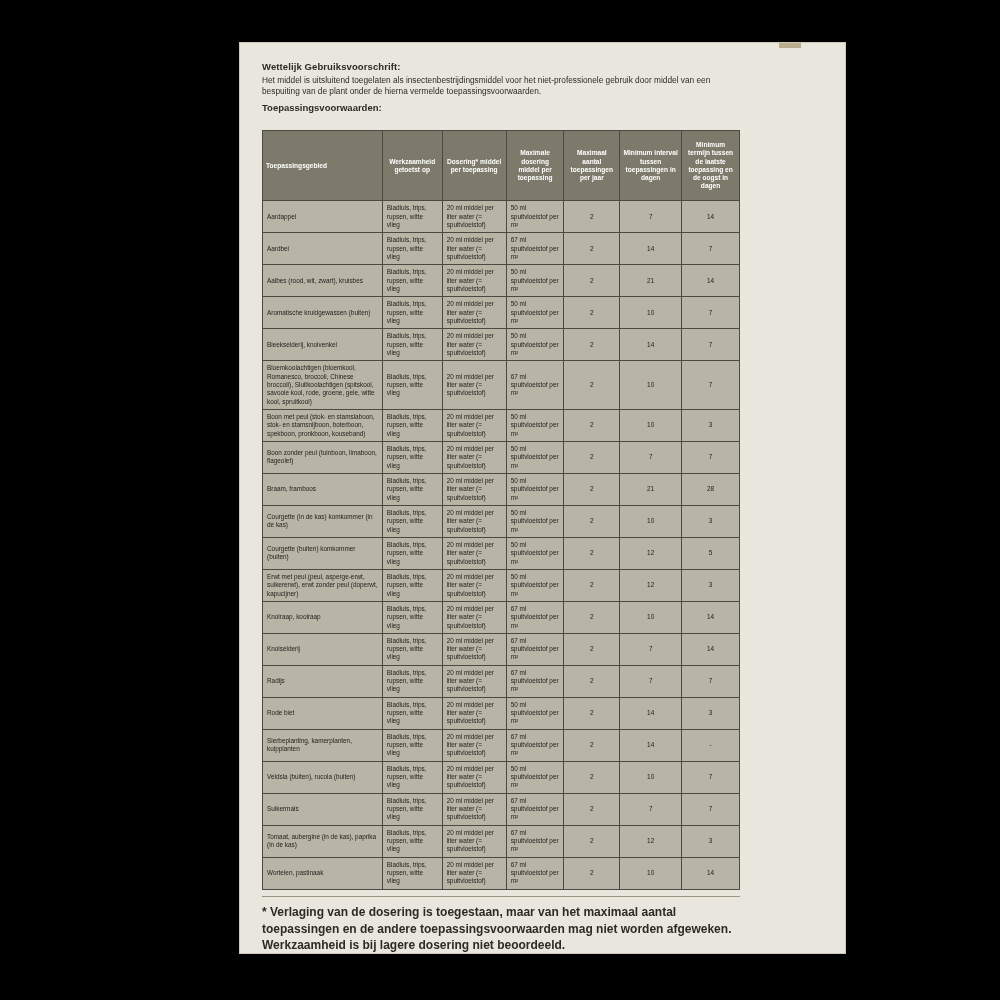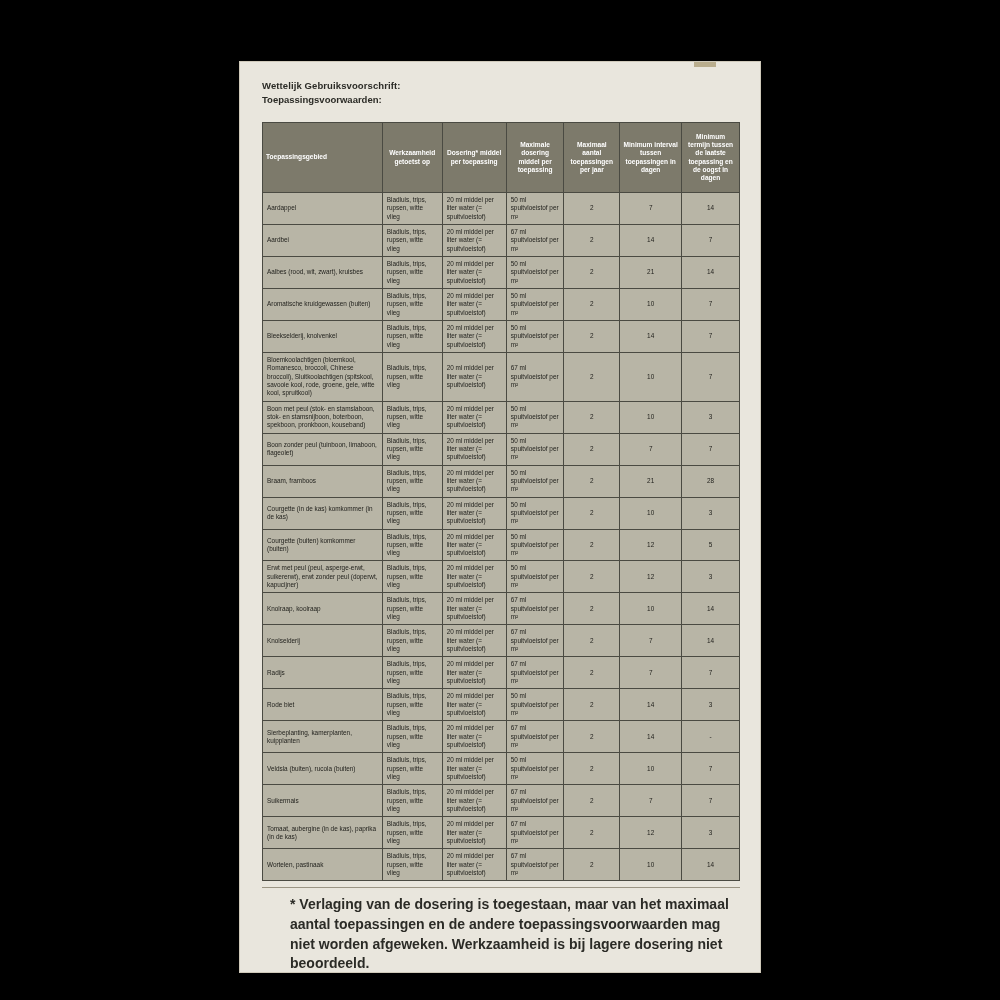--- a/index.html
+++ b/index.html
@@ -9,22 +9,22 @@
     width: 1000px;
     height: 1000px;
     overflow: hidden;
   }
   body {
     font-family: "Liberation Sans", sans-serif;
   }
   .page {
     position: absolute;
     left: 240px;
-    top: 62px;
-    width: 520px;
+    top: 43px;
+    width: 605px;
     height: 910px;
     background: #e9e6dd;
     box-shadow: 0 0 0 1px #cfc9ba;
   }
   .page-inner {
     position: absolute;
     left: 0;
     top: 0;
     right: 0;
     bottom: 0;
@@ -100,41 +100,41 @@
   td.c-term { width: 56px; text-align: center; }
   th.col-area { width: 116px; }
   th.col-pest { width: 58px; }
   th.col-dose { width: 62px; }
   th.col-maxdose { width: 56px; }
   th.col-apps { width: 54px; }
   th.col-interval { width: 60px; }
   th.col-term { width: 56px; }
   .footnote {
     margin-top: 7px;
-    font-size: 14px;
+    font-size: 12px;
     line-height: 1.4;
     color: #2b2b26;
     max-width: 478px;
     font-weight: bold;
-    margin-left: 28px;
   }
   .footnote-rule {
     margin-top: 6px;
     border-top: 1px solid #9a9483;
     width: 478px;
   }
 </style>
 </head>
 <body>
 
 <div class="page">
   <div class="corner-mark"></div>
   <div class="page-inner">
 
     <div class="doc-title">Wettelijk Gebruiksvoorschrift:</div>
+    <div class="doc-intro">Het middel is uitsluitend toegelaten als insectenbestrijdingsmiddel voor het niet-professionele gebruik door middel van een bespuiting van de plant onder de hierna vermelde toepassingsvoorwaarden.</div>
     <div class="doc-sub">Toepassingsvoorwaarden:</div>
 
     <table class="usage">
       <thead>
         <tr>
           <th class="col-area">Toepassingsgebied</th>
           <th class="col-pest">Werkzaamheid getoetst op</th>
           <th class="col-dose">Dosering* middel per toepassing</th>
           <th class="col-maxdose">Maximale dosering middel per toepassing</th>
           <th class="col-apps">Maximaal aantal toepassingen per jaar</th>

